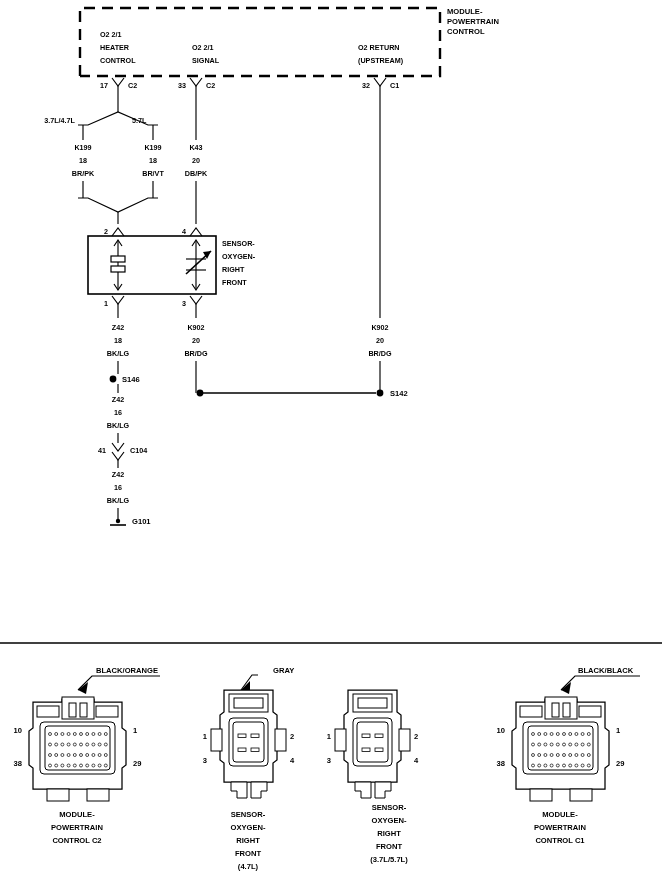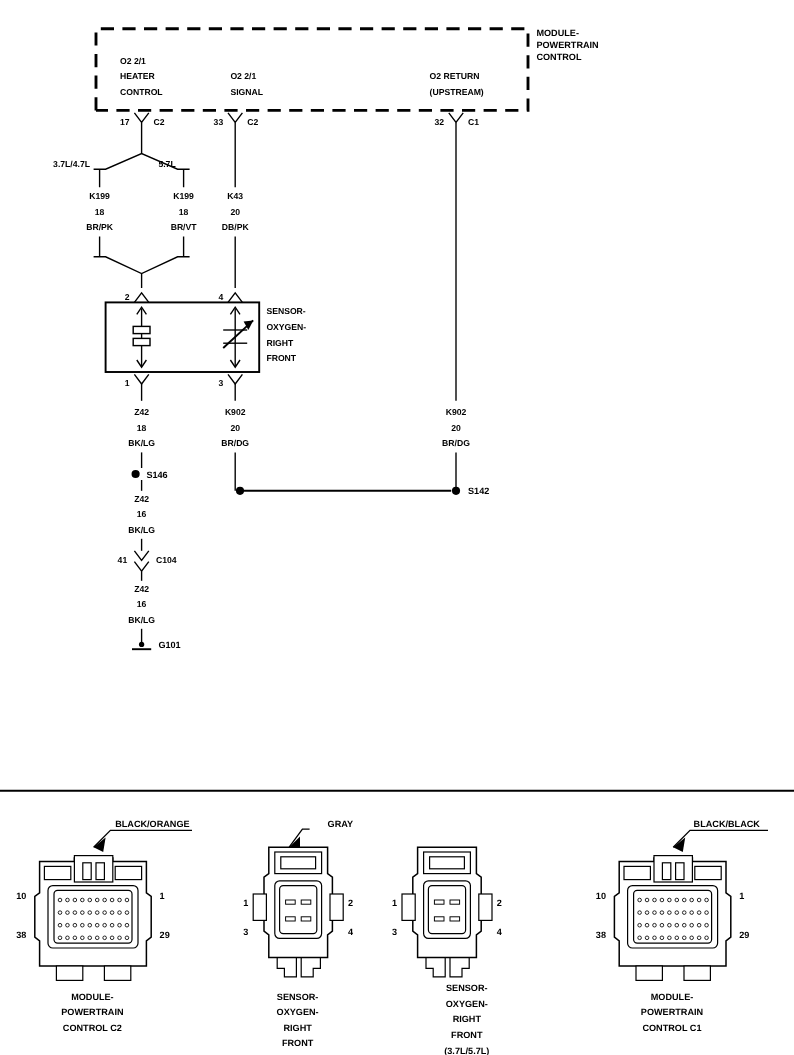--- a/index.html
+++ b/index.html
@@ -10,21 +10,21 @@
   body {
     width: 662px;
     height: 879px;
     position: relative;
     font-family: "Liberation Sans", sans-serif;
     color: #000000;
     overflow: hidden;
   }
   #stage {
     position: absolute;
-    left: 0; top: 16px;
+    left: 0; top: 0;
     width: 662px;
     height: 665px;
   }
   svg#diagram {
     position: absolute;
     left: 0; top: 0;
     width: 662px;
     height: 879px;
   }
   text {

